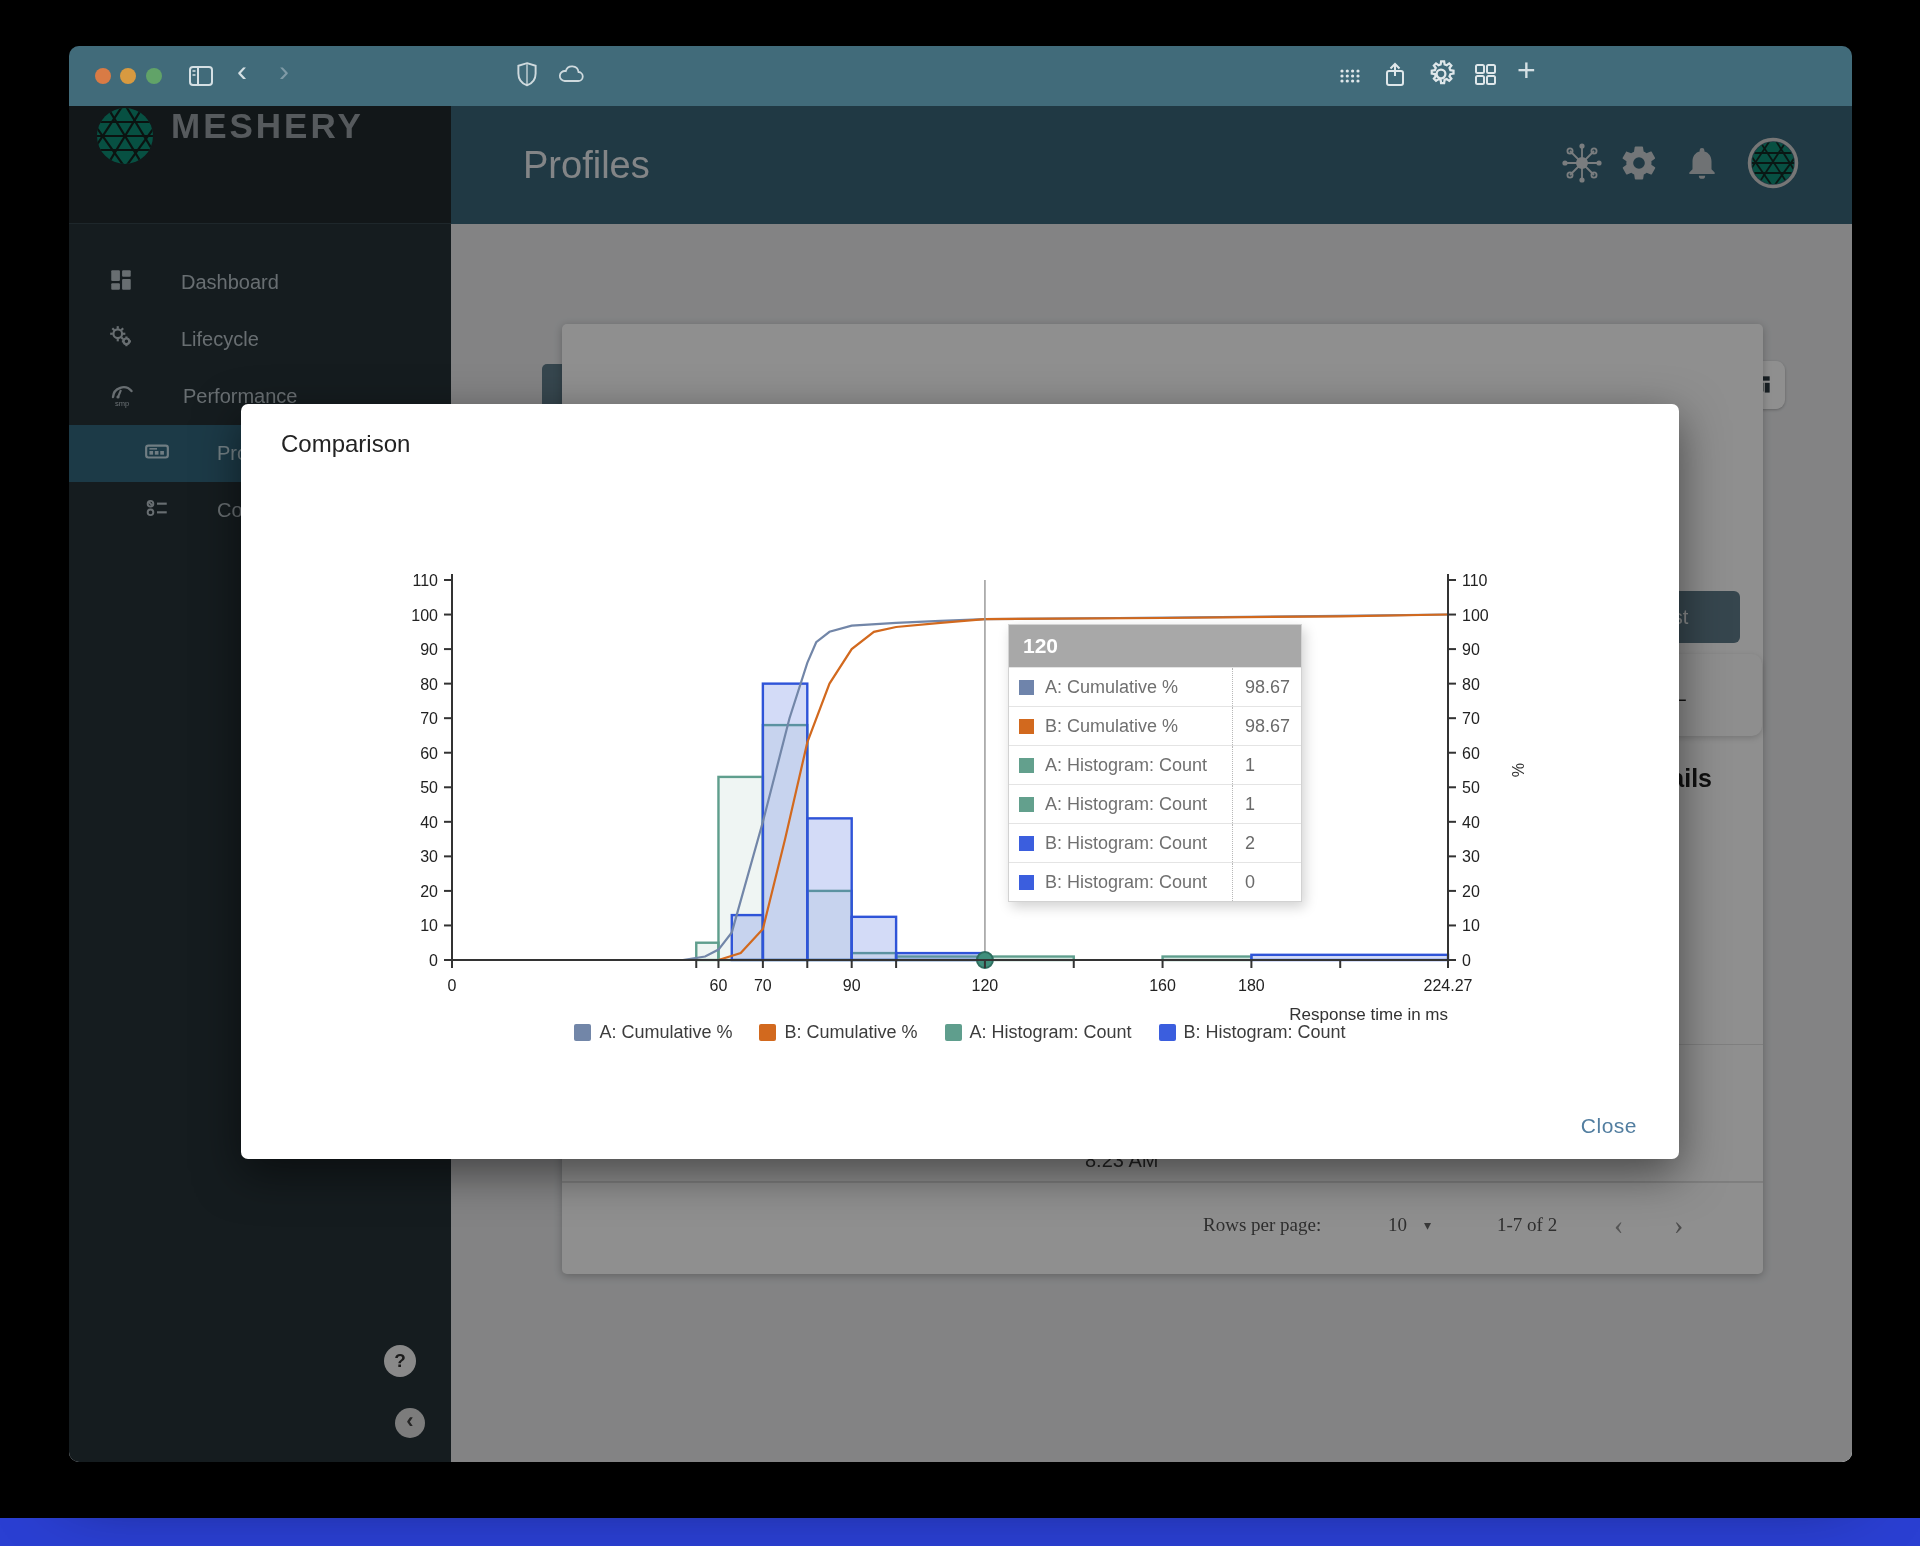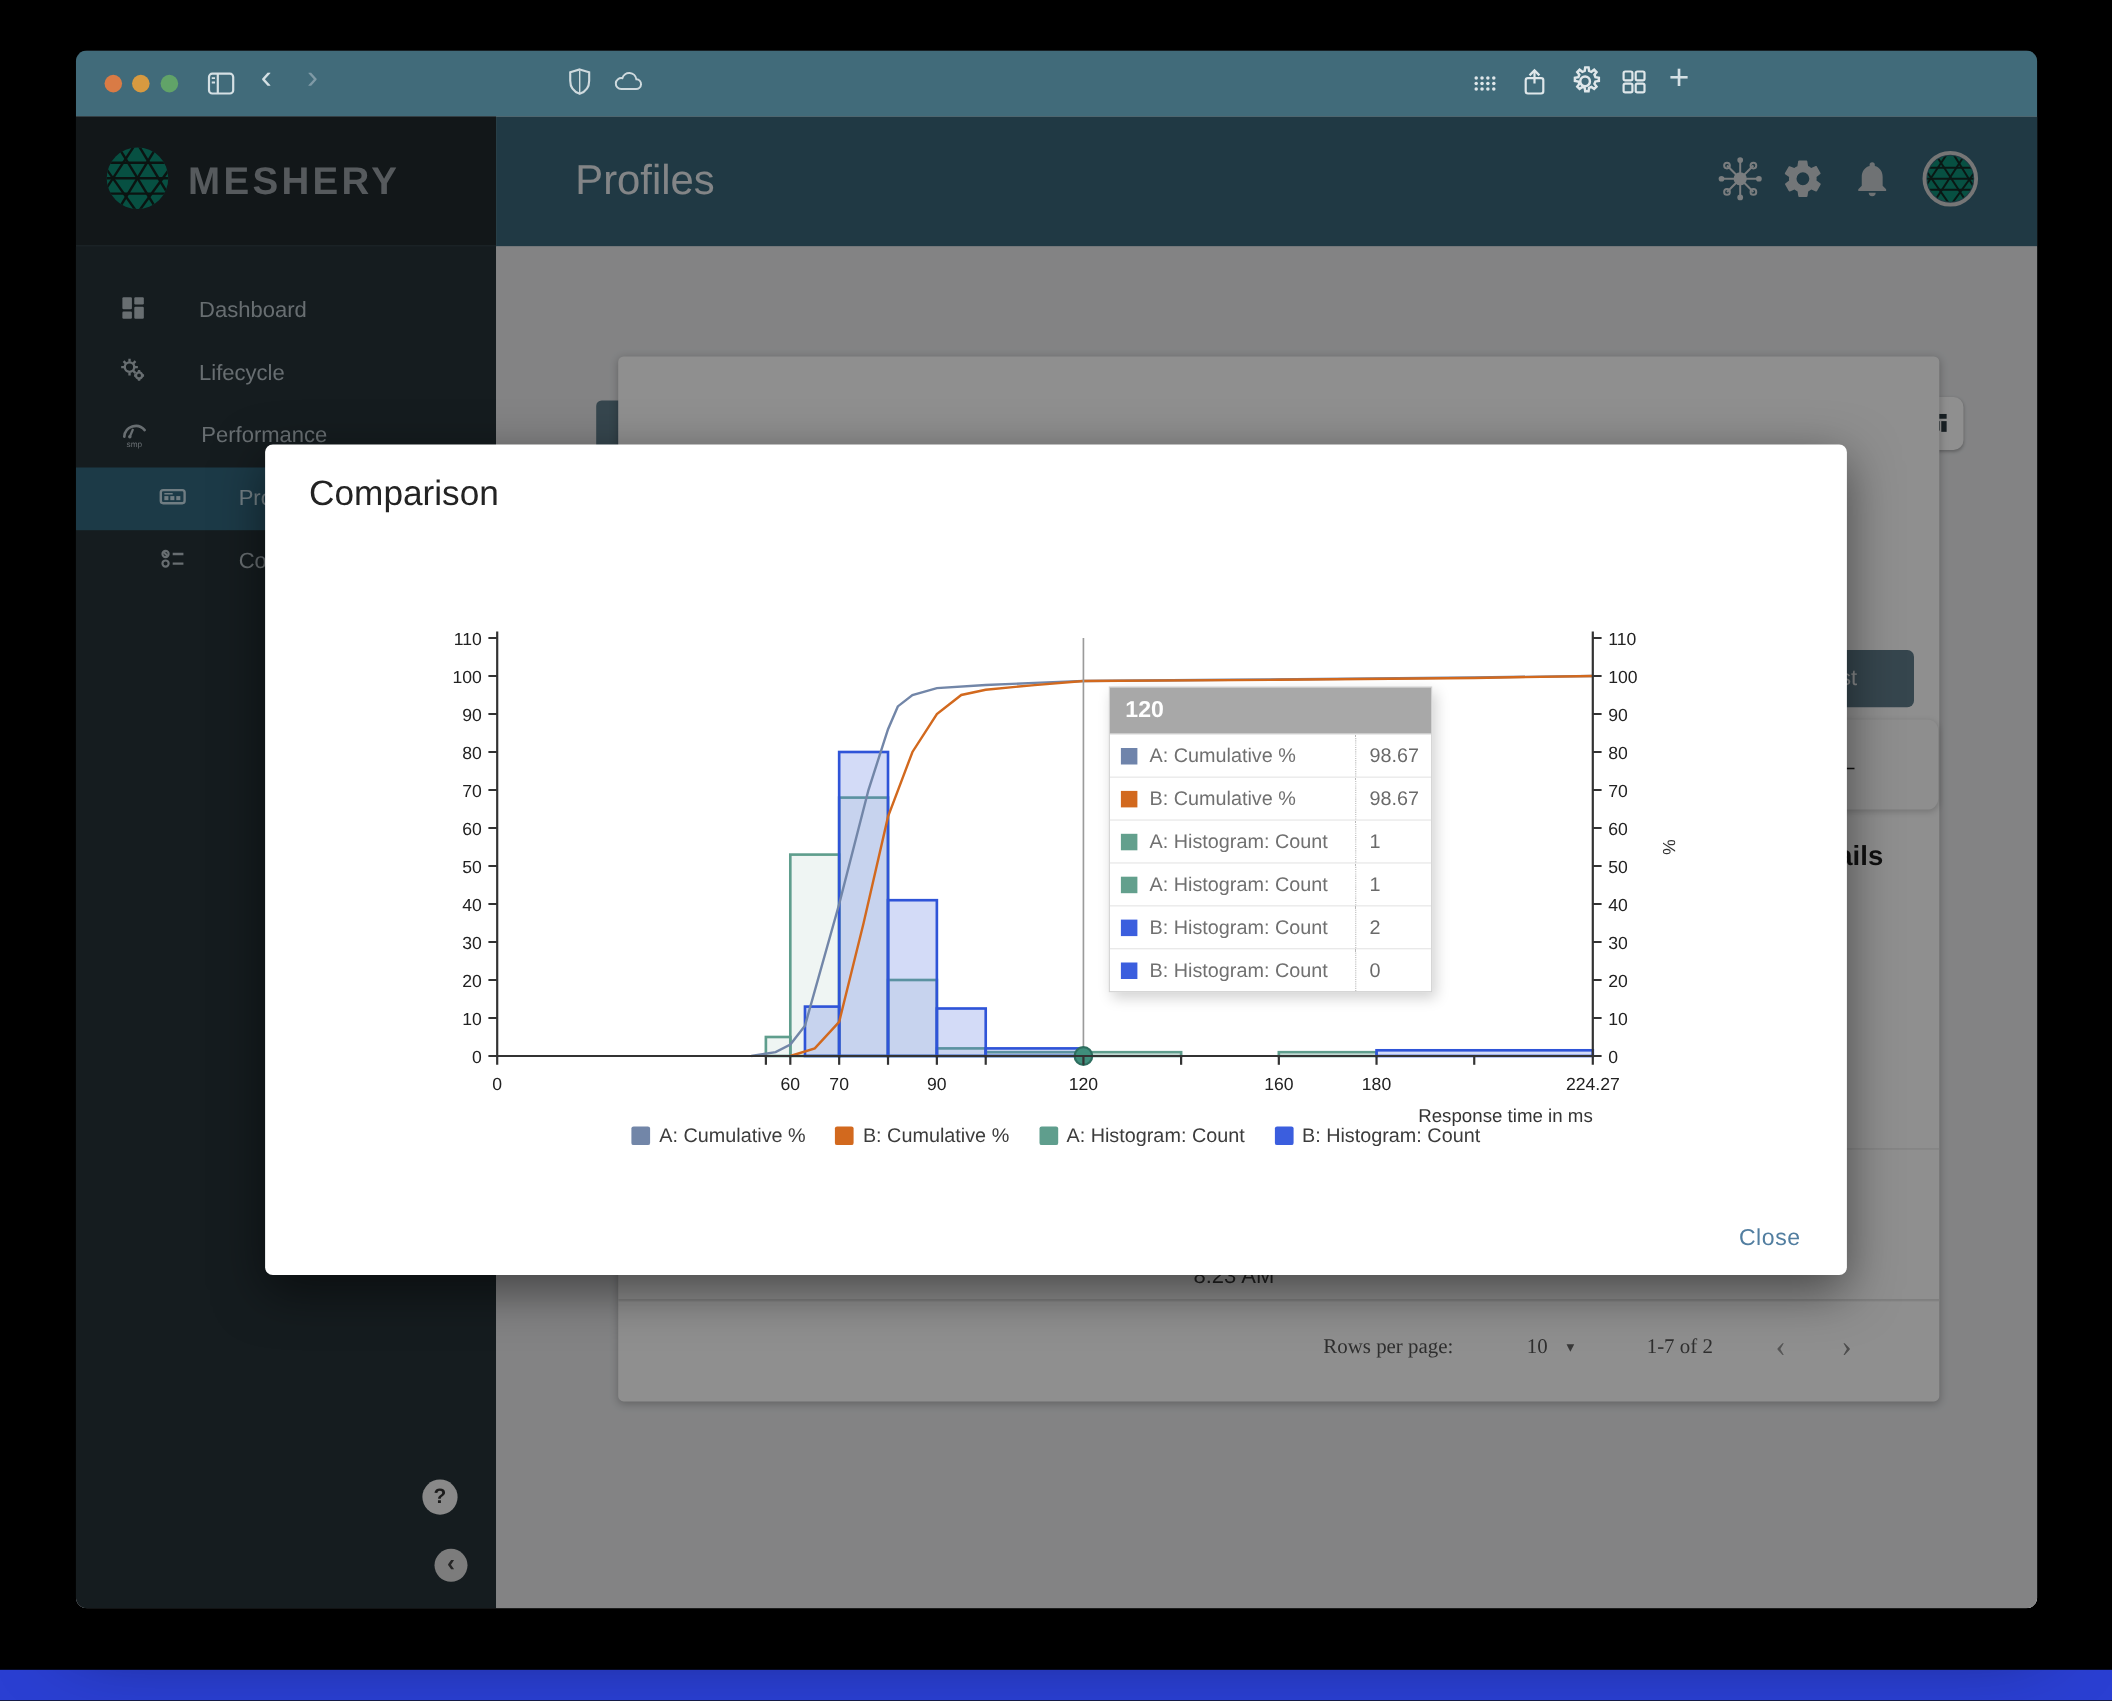--- a/index.html
+++ b/index.html
@@ -13,21 +13,21 @@
   .tl{position:absolute;top:22px;width:16px;height:16px;border-radius:50%;}
   .tb-icon{position:absolute;top:14px;color:#d5e0e4;}
   .url-pill{position:absolute;left:529px;top:11px;width:720px;height:38px;border-radius:9px;
     background:#1d2125;display:flex;align-items:center;justify-content:center;}
   .url-text{color:#eef2f3;font-size:17px;}
   .reload{position:absolute;right:10px;top:7px;}
   
   .viewport{position:relative;height:1356px;background:#e9eaec;}
   .sidebar{position:absolute;left:0;top:0;bottom:0;width:382px;background:#263238;}
   .logo-area{position:absolute;left:0;top:0;width:382px;height:118px;background:#20292d;
-    border-bottom:1px solid #37464e;display:flex;align-items:center;padding-left:26px;box-sizing:border-box;gap:16px;}
+    border-bottom:1px solid #37464e;display:flex;align-items:flex-start;padding-left:26px;box-sizing:border-box;gap:16px;}
   .brand{color:#9aa1a6;font-size:35px;font-weight:bold;letter-spacing:3px;}
   .menu{position:absolute;top:118px;left:0;right:0;}
   .side-item{height:57px;display:flex;align-items:center;padding-left:39px;gap:23px;color:#b9c4ca;font-size:20px;}
   .side-item .lbl{white-space:nowrap;margin-left:24px;}
   .side-item.sel{background:#32687f;color:#cde4ee;}
   .side-sub{padding-left:75px;}
   .circle-btn{position:absolute;border-radius:50%;display:flex;align-items:center;justify-content:center;}
   .appbar{position:absolute;left:382px;right:0;top:0;height:118px;background:#396679;}
   .appbar-title{position:absolute;left:72px;top:50%;transform:translateY(-50%);
     color:#e9edf0;font-size:38px;font-weight:500;}
@@ -53,21 +53,21 @@
   .date-cell{position:absolute;left:523px;top:50%;transform:translateY(-50%);white-space:pre-line;line-height:31px;}
   .checkbox{position:absolute;left:35px;top:50%;transform:translateY(-50%);width:26px;height:26px;border-radius:4px;
     background:#5b7c8c;color:#fff;font-size:18px;display:flex;align-items:center;justify-content:center;}
   .pagination{position:absolute;left:0;top:857px;width:100%;height:86px;border-top:1px solid #e0e0e0;
     font-size:19px;color:#555;}
   .pag-el{position:absolute;top:50%;transform:translateY(-50%);font-family:Liberation Serif, serif;}
   
   .backdrop{position:absolute;inset:0;background:rgba(0,0,0,.44);}
   .modal{position:absolute;left:172px;top:298px;width:1438px;height:755px;background:#fff;border-radius:7px;
     box-shadow:0 14px 45px rgba(0,0,0,.5);}
-  .modal-title{position:absolute;left:40px;top:26px;font-size:32px;color:#232323;}
+  .modal-title{position:absolute;left:40px;top:26px;font-size:24px;color:#232323;}
   .chart-wrap{position:absolute;left:116px;top:156px;width:1200px;height:470px;}
   .legend{position:absolute;left:0;right:0;top:618px;display:flex;justify-content:center;gap:27px;
     font-size:18px;color:#3c3c3c;align-items:center;}
   .lg-item{display:flex;align-items:center;gap:8px;}
   .lg-sw{width:17px;height:17px;border-radius:2px;display:inline-block;}
   .hatch{background-image:repeating-linear-gradient(45deg,rgba(255,255,255,.55) 0 1.5px,transparent 1.5px 3.5px);}
   .close-btn{position:absolute;right:36px;bottom:20px;color:#527ea0;font-size:21px;background:none;border:none;
     font-family:"Liberation Sans",sans-serif;letter-spacing:.5px;}
   .tooltip{position:absolute;left:767px;top:220px;width:292px;background:#fff;border:1px solid #d2d2d2;
     box-shadow:3px 5px 12px rgba(0,0,0,.18);font-size:18px;}

